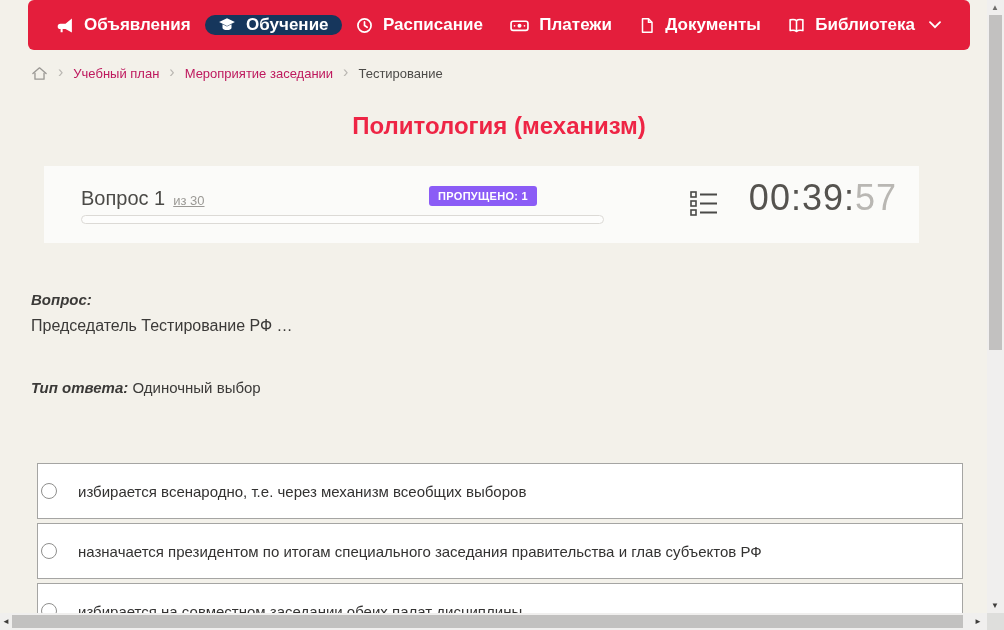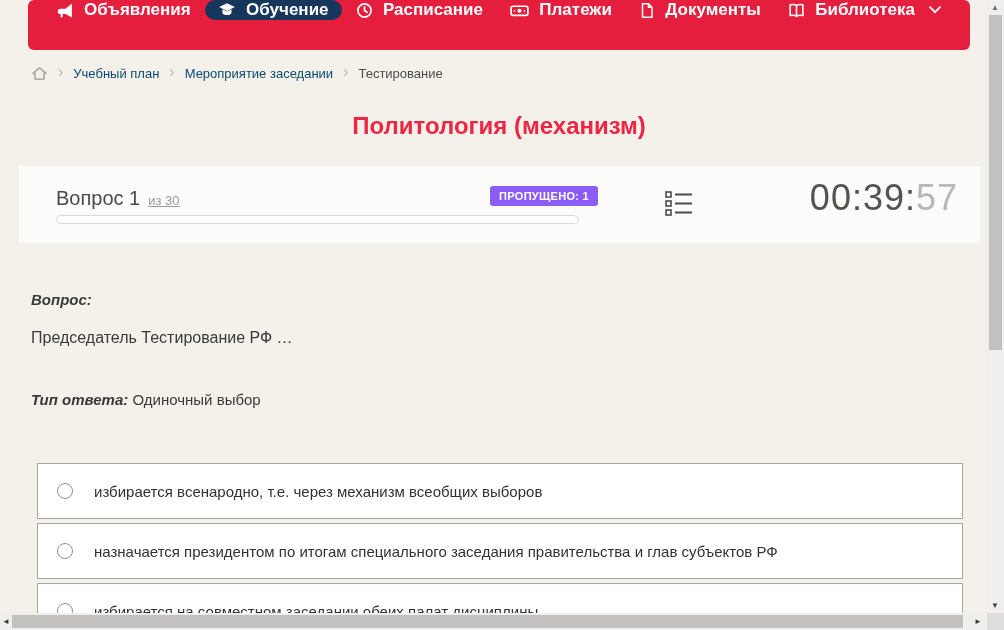--- a/index.html
+++ b/index.html
@@ -8,51 +8,51 @@
     font-family:"Liberation Sans", sans-serif;
     background:#f3f1ea;
     position:relative;
   }
   .viewport { position:absolute; inset:0; }
 
   
   .topnav {
     position:absolute; left:28px; top:0; width:942px; height:50px;
     background:#e41e3c; border-radius:6px;
-    display:flex; align-items:flex-start; justify-content:space-between;
+    display:flex; align-items:center; justify-content:space-between;
     padding:0 16px;
   }
   .nav-item {
     display:flex; align-items:center; gap:10px;
     padding:0 13px; color:#fff; font-size:17px; font-weight:700;
     cursor:pointer; white-space:nowrap;
   }
   .nav-item.active { background:#16365c; border-radius:17px; }
   .nav-item svg { display:block; }
   .chevron-down { margin-left:4px; display:flex; align-items:center; }
 
   
   .breadcrumb {
     position:absolute; left:31px; top:61px; height:24px;
     display:flex; align-items:center; gap:10px; font-size:13px;
   }
-  .crumb { color:#0c4a6e; cursor:pointer; }
+  .crumb { color:#be185d; cursor:pointer; }
   .crumb.current { color:#4c4b48; cursor:default; }
   .crumb-sep { color:#b9b7b2; font-size:16px; line-height:1; padding-bottom:2px; }
   .home-ic { display:flex; align-items:center; cursor:pointer; }
 
   
   .page-title {
     position:absolute; left:28px; top:112px; width:942px;
     text-align:center; color:#ee2545; font-size:24px; font-weight:700;
   }
 
   
   .qcard {
-    position:absolute; left:19px; top:166px; width:961px; height:77px;
+    position:absolute; left:44px; top:166px; width:875px; height:77px;
     background:#fbfbf9;
   }
   .q-row { position:absolute; left:37px; top:21px; display:flex; align-items:baseline; gap:8px; }
   .q-label { font-size:20px; color:#4b4a47; }
   .q-of    { font-size:13px; color:#9b9995;text-decoration:underline; }
   .skip-badge {
     position:absolute; right:382px; top:20px;
     background:#8b5cf6; color:#fff; font-size:11px; font-weight:700;
     padding:4px 9px; border-radius:3px; letter-spacing:.3px; white-space:nowrap;
   }
@@ -65,30 +65,30 @@
   .qlist-ic { position:absolute; left:646px; top:25px; cursor:pointer; }
   .timer {
     position:absolute; right:22px; top:11px;
     font-size:36px; letter-spacing:1px;
   }
   .t-main { color:#55534f; }
   .t-sec  { color:#b9b7b3; }
 
   
   .question-block { position:absolute; left:31px; top:291px; width:900px; }
-  .q-head { font-size:15px; font-weight:700; font-style:italic; color:#3b3a38; margin-bottom:21px; }
+  .q-head { font-size:15px; font-weight:700; font-style:italic; color:#3b3a38; margin-bottom:9px; }
   .q-text { font-size:16px; color:#3b3a38; margin-bottom:44px; }
   .q-type { font-size:15px; color:#3b3a38; }
   .q-type-label { font-weight:700; font-style:italic; }
 
   
   .answers { position:absolute; left:37px; top:463px; width:926px; }
   .answer {
     height:56px; background:#fff; border:1px solid #a5a5a3; margin-bottom:4px;
-    display:flex; align-items:center; padding-left:19px; gap:21px; cursor:pointer;
+    display:flex; align-items:center; padding-left:3px; gap:21px; cursor:pointer;
   }
   .radio {
     width:16px; height:16px; border-radius:50%;
     border:1px solid #8f8f8d; background:#fff; flex:0 0 auto;
   }
   .answer-text { font-size:15px; color:#333231; }
 
   
   .vscroll {
     position:absolute; right:0; top:0; width:17px; height:613px;

